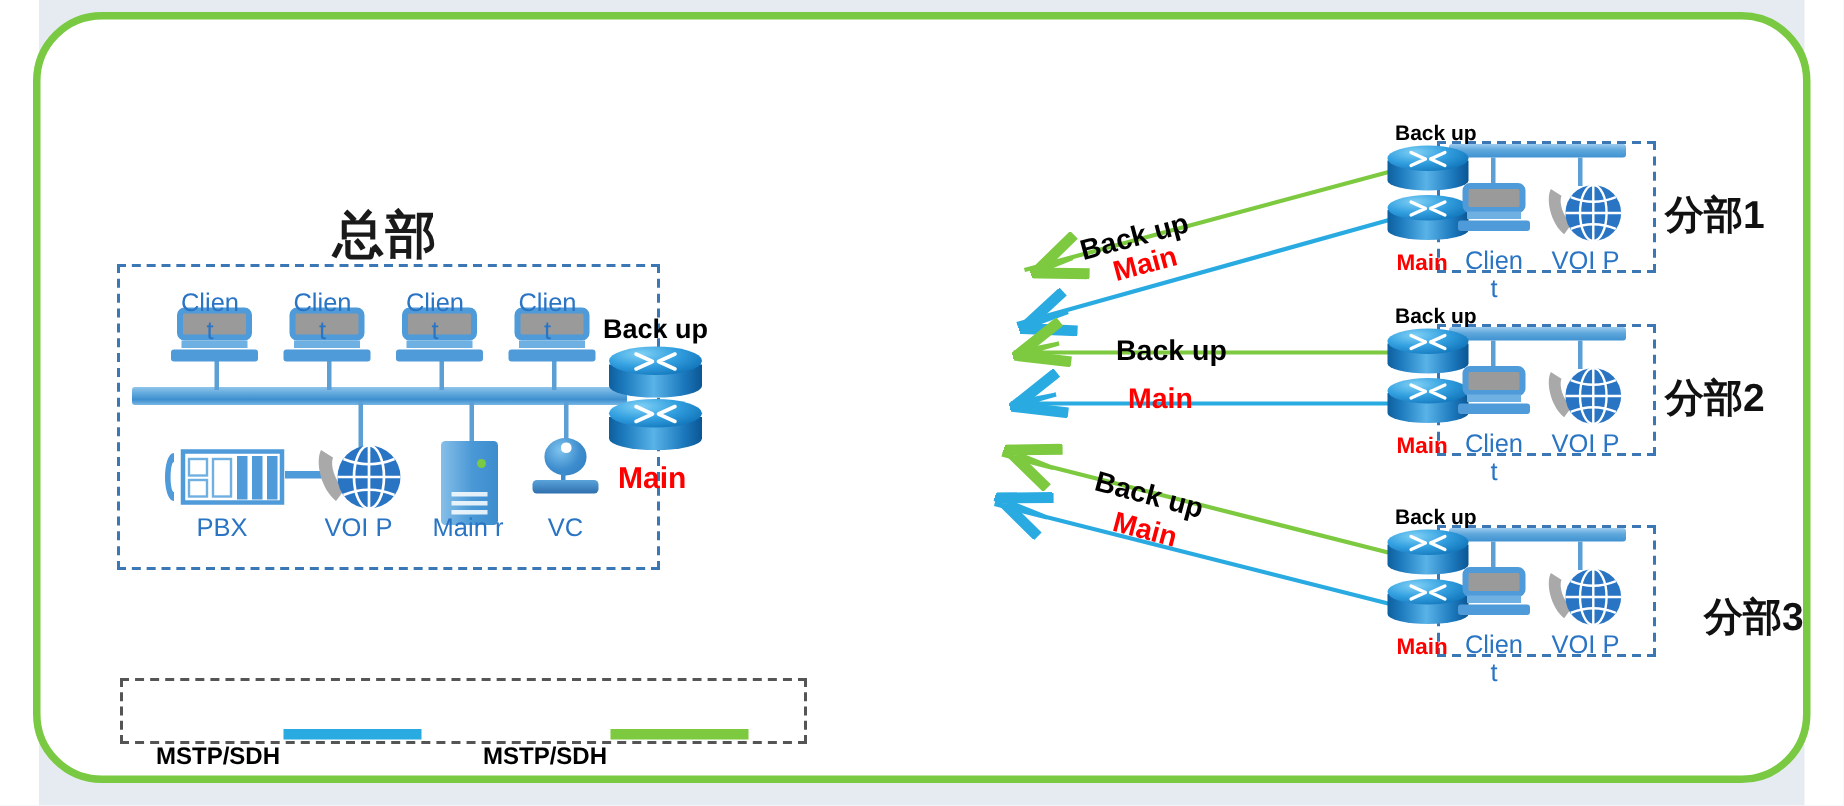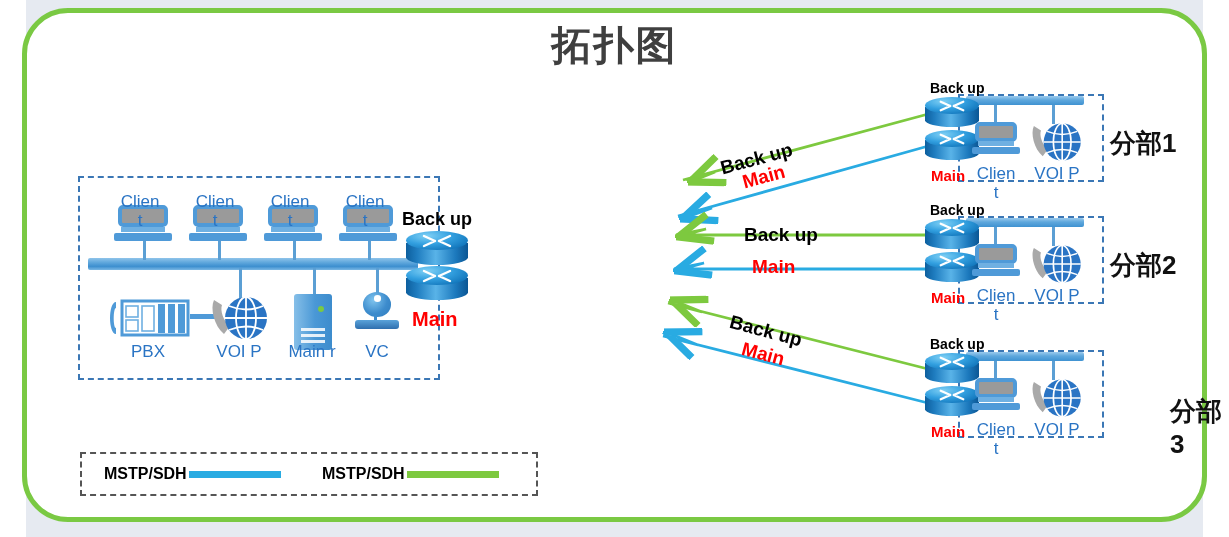--- a/index.html
+++ b/index.html
@@ -45,21 +45,21 @@
   .lbl-red.sm{font-size:15px;}
   .lbl-black.sm{font-size:14px;}
   .link-lbl{position:absolute;font-size:19px;font-weight:bold;white-space:nowrap;transform-origin:left top;}
   .link-lbl.bk{color:#000;}
   .link-lbl.mn{color:#ff0000;}
 
   
   .legend{position:absolute;left:80px;top:452px;width:458px;height:44px;
           border:2px dashed #555;box-sizing:border-box;background:#fff;}
   .legend-item{position:absolute;display:flex;align-items:center;}
-  .legend-text{font-size:16px;font-weight:bold;color:#000;white-space:nowrap;}
+  .legend-text{font-size:16px;font-weight:bold;color:#000;white-space:nowrap;margin-top:31px;}
   .legend-line{width:92px;height:7px;margin-left:2px;}
 
   
   .bus{position:absolute;border-radius:2px;
        background:linear-gradient(to bottom,#8fc4ea 0%,#62a9dd 35%,#3d8fcf 70%,#79b7e4 100%);}
   .bus-branch{position:absolute;border-radius:2px;
        background:linear-gradient(to bottom,#9ccbee 0%,#5ea7dc 45%,#3f92d1 100%);}
   .drop{position:absolute;background:#5b9fd4;width:3px;}
 
   
@@ -104,21 +104,20 @@
 </style>
 </head>
 <body>
 
 <div id="stage">
 
   <div class="white-bleed-l"></div>
   <div class="white-bleed-r"></div>
   <div class="card"></div>
 
-  <div class="title">拓扑图</div>
 
   <svg class="layer" viewBox="0 0 1229 537">
     <defs>
       <marker id="agreen" markerWidth="14" markerHeight="12" refX="1" refY="6" orient="auto">
         <path d="M13,1 L1,6 L13,11" fill="none" stroke="#7dc93f" stroke-width="2.6"></path>
       </marker>
       <marker id="ablue" markerWidth="14" markerHeight="12" refX="1" refY="6" orient="auto">
         <path d="M13,1 L1,6 L13,11" fill="none" stroke="#29abe2" stroke-width="2.6"></path>
       </marker>
     </defs>
@@ -138,20 +137,21 @@
 
   <div class="link-lbl bk" style="left:718px;top:158px;transform:rotate(-15deg);">Back up</div>
   <div class="link-lbl mn" style="left:740px;top:172px;transform:rotate(-15deg);">Main</div>
 
   <div class="link-lbl bk" style="left:744px;top:224px;">Back up</div>
   <div class="link-lbl mn" style="left:752px;top:256px;">Main</div>
 
   <div class="link-lbl bk" style="left:733px;top:311px;transform:rotate(15deg);">Back up</div>
   <div class="link-lbl mn" style="left:745px;top:338px;transform:rotate(15deg);">Main</div>
 
+  <div class="sec-head" style="left:222px;top:134px;">总部</div>
 
   <div class="dashbox" style="left:78px;top:176px;width:362px;height:204px;"></div>
 
   <div class="bus" style="left:88px;top:258px;width:330px;height:12px;"></div>
 
   <div class="drop" style="left:143px;top:240px;height:20px;"></div>
   <div class="drop" style="left:218px;top:240px;height:20px;"></div>
   <div class="drop" style="left:293px;top:240px;height:20px;"></div>
   <div class="drop" style="left:368px;top:240px;height:20px;"></div>
 
@@ -380,21 +380,21 @@
     <g stroke="#ffffff" stroke-width="1.8" fill="none">
       <line x1="17" y1="26" x2="59" y2="26"></line>
       <line x1="38" y1="5" x2="38" y2="47"></line>
       <ellipse cx="38" cy="26" rx="10" ry="21"></ellipse>
       <path d="M21,14 Q38,21 55,14"></path>
       <path d="M21,38 Q38,31 55,38"></path>
     </g>
   </svg>
   <div class="lbl narrow2" style="left:1033px;top:420px;">VOI P</div>
 
-  <div class="branch-head" style="left:1170px;top:394px;">分部3</div>
+  <div class="branch-head" style="left:1136px;top:394px;">分部3</div>
 
   <div class="legend">
     <div class="legend-item" style="left:22px;top:11px;">
       <span class="legend-text">MSTP/SDH</span>
       <span class="legend-line" style="background:#29abe2;"></span>
     </div>
     <div class="legend-item" style="left:240px;top:11px;">
       <span class="legend-text">MSTP/SDH</span>
       <span class="legend-line" style="background:#7dc93f;"></span>
     </div>

